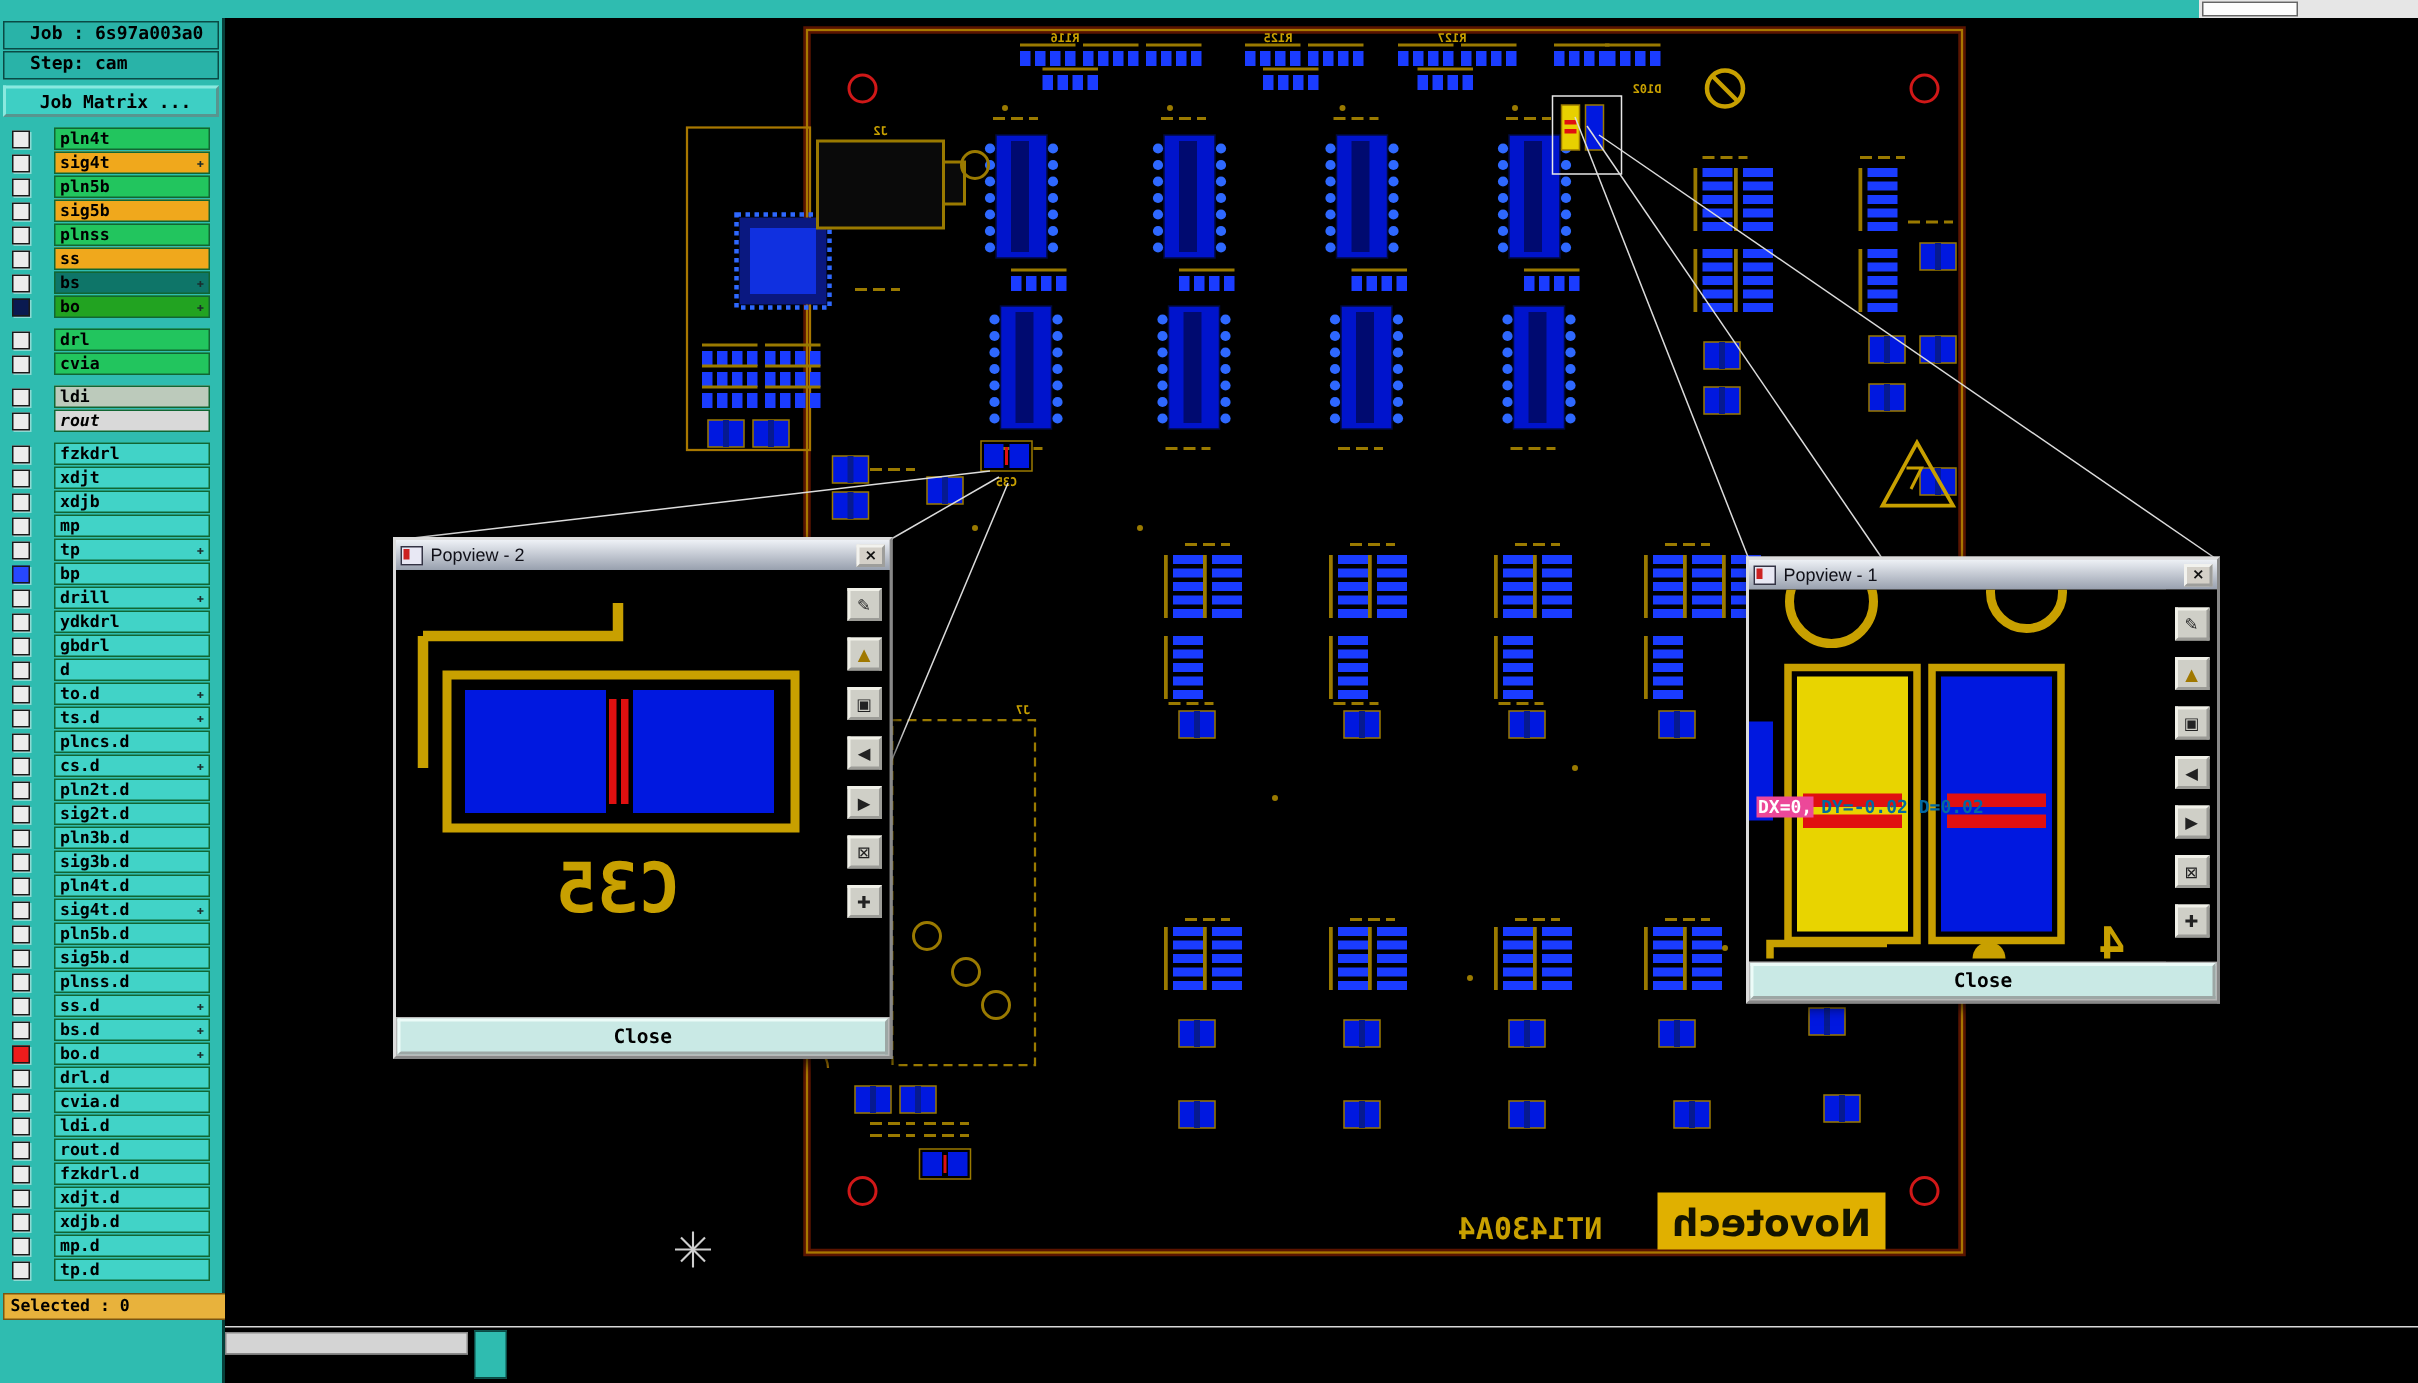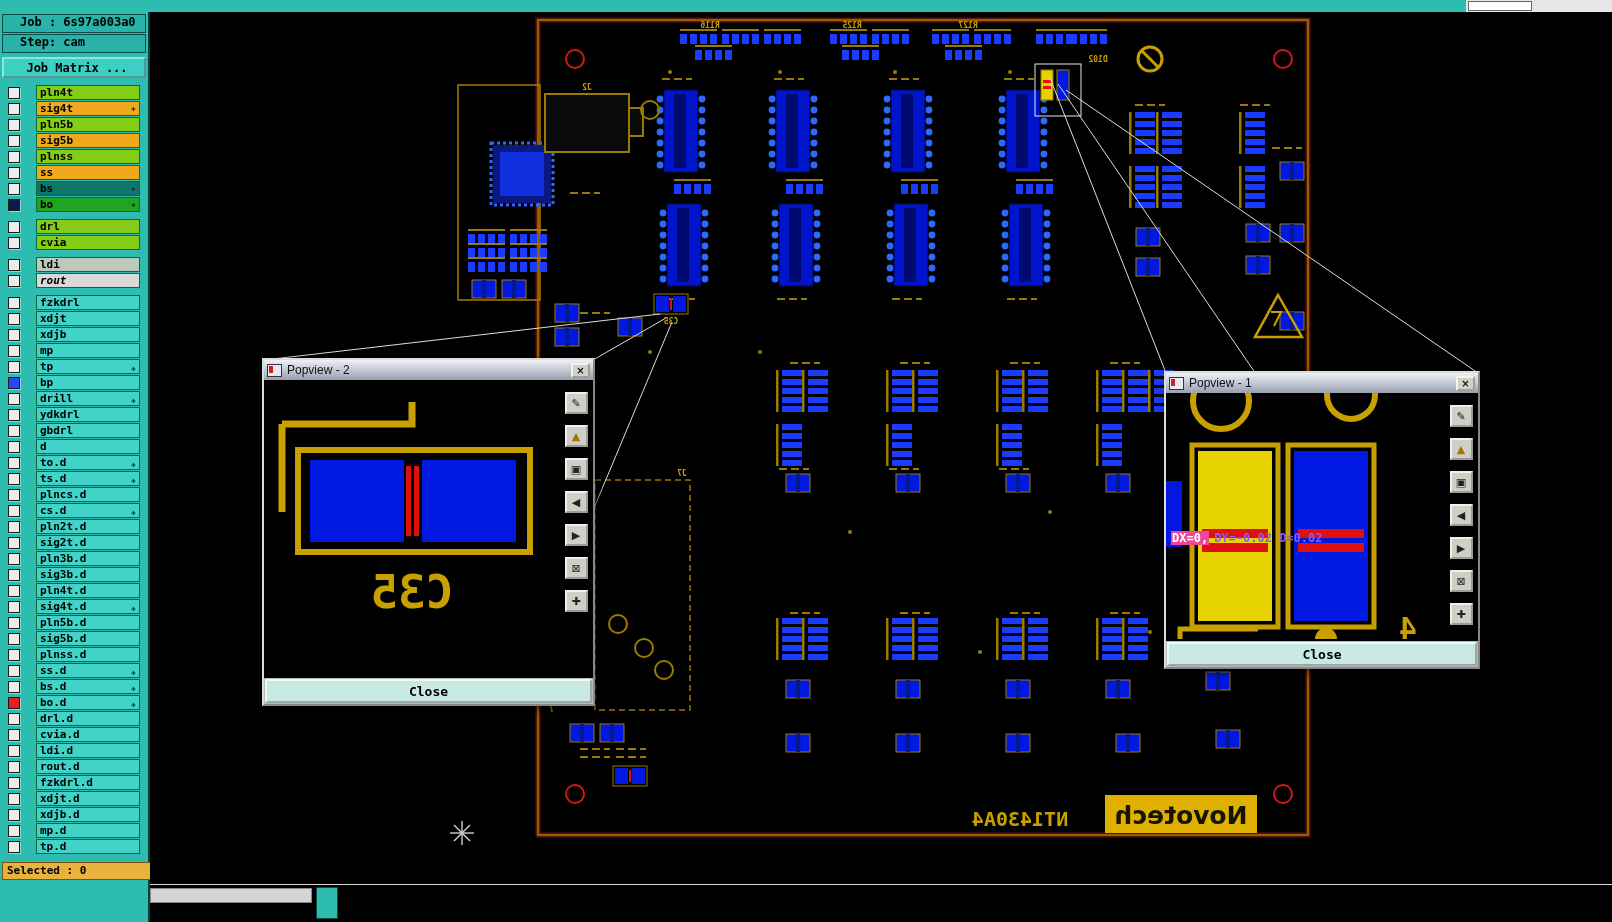--- a/index.html
+++ b/index.html
@@ -30,22 +30,22 @@
   .layer-list { position:relative; }
   .layer-row { display:flex; align-items:center; height:15px; margin-bottom:1px; }
   .layer-cb { width:10px; height:10px; border:1px solid #1a1a1a; margin:0 4px 0 6px;
               flex:none; box-shadow:1px 1px 0 rgba(255,255,255,.45); }
   .cb-white { background:#ececec; } .cb-navy { background:#0a1a50; }
   .cb-blue { background:#2747ff; }  .cb-red { background:#ee1c1c; }
   .layer-name { flex:none; width:96px; height:13px; margin-left:12px; padding:0 3px;
                 font:bold 11px "DejaVu Sans Mono", monospace; color:#000;
                 border:1px solid #163; display:flex; justify-content:space-between;
                 align-items:center; line-height:13px; overflow:hidden; }
-  .bg-gray { background:#84cc16; } .bg-orange { background:#f0a81c; }
-  .bg-teal { background:#41d3c7;align-items:flex-end; } .bg-darkteal { background:#0e7568;text-align:right; }
+  .bg-gray { background:#22c55e; } .bg-orange { background:#f0a81c; }
+  .bg-teal { background:#41d3c7; } .bg-darkteal { background:#0e7568;text-align:right; }
   .bg-green { background:#22a321; } .bg-sage { background:#bccabb; }
   .bg-light { background:#d9d9d9;font-style:italic; }
   .layer-mark { font-size:8px; line-height:8px; color:#1c2c2c; flex:none; }
   .layer-spacer { height:6px; }
   .selected-bar { position:absolute; left:2px; width:144px; top:850px; height:16px;
                   background:#e8b23c; border:1px solid #7a5410;
                   font:bold 11px "DejaVu Sans Mono", monospace; line-height:16px;
                   padding-left:4px; color:#000; }
 
   
@@ -81,21 +81,21 @@
               padding-top:12px; gap:11px; background:#000; }
   .pv-tool { width:23px; height:22px; background:#cfcfc7; border:2px outset #f0f0e8;
              font:11px "DejaVu Sans", sans-serif; line-height:15px; padding:0; color:#222;
              cursor:default; }
   .pv-close-bar { flex:none; height:24px; margin:1px; background:#c9e9e5;
                   border:2px outset #ecfbf8; font:bold 13px "DejaVu Sans Mono", monospace;
                   color:#000; cursor:default; }
   .pv-measure { position:absolute; left:5px; top:138px; z-index:2;
                 font:bold 12px "DejaVu Sans Mono", monospace; color:#fff; white-space:nowrap; }
   .pv-measure .hl { background:#ec4899; padding:0 1px;text-align:right; }
-  .pv-measure .rest { margin-left:5px; color:#8b5cf6; }
+  .pv-measure .rest { margin-left:5px; color:#0369a1; }
 
   
   .bottombar { position:absolute; left:150px; top:884px; width:1462px; height:38px;
                background:#000; border-top:1px solid #d8d8d8; }
   .bb-strip { position:absolute; left:0; top:3px; width:160px; height:13px;
               background:#d4d4d4; border:1px solid #888; }
   .bb-teal { position:absolute; left:166px; top:2px; width:20px; height:30px;
              background:#2fbcb0; border:1px solid #0a4a44; }
 </style>
 </head>

